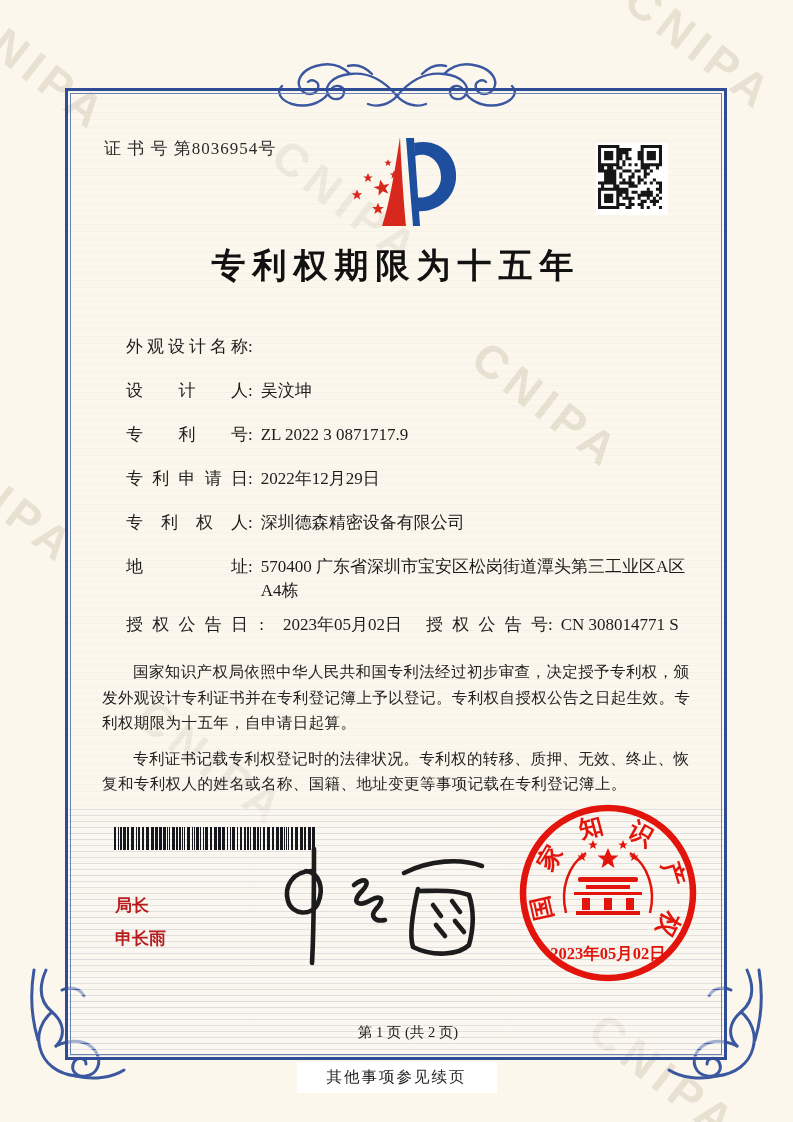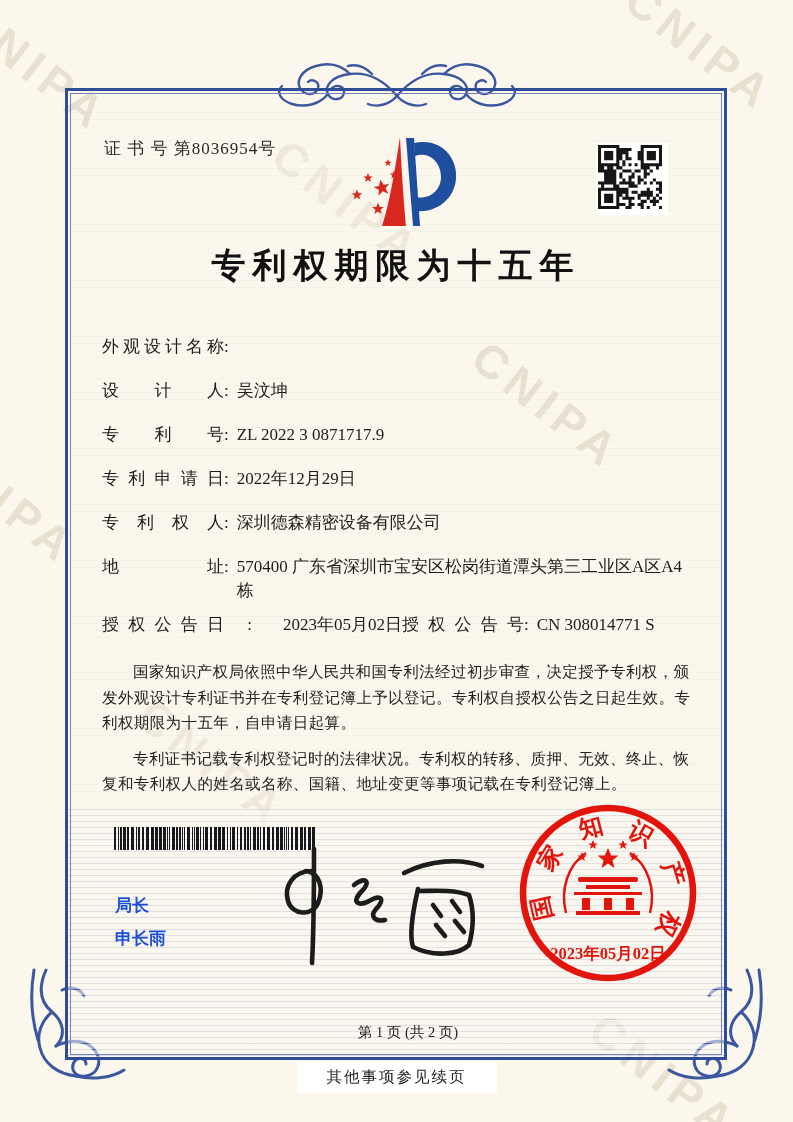--- a/index.html
+++ b/index.html
@@ -26,37 +26,37 @@
   .orn{position:absolute;pointer-events:none;}
 
   .certno{position:absolute;left:36px;top:46px;font-size:17px;color:#2b2b2b;letter-spacing:1px;}
   .logo{position:absolute;left:276px;top:42px;}
   .qr{position:absolute;left:528px;top:52px;width:68px;height:68px;background:#fff;padding:2px;}
   .title{position:absolute;left:0;right:0;top:152px;text-align:center;font-size:34px;
          font-weight:bold;letter-spacing:7px;color:#111;}
 
   .fields{position:absolute;left:34px;top:244px;width:600px;font-size:17px;color:#1c1c1c;}
   .frow{display:flex;margin-bottom:20px;line-height:24px;}
-  .flabel{display:inline-block;width:122px;text-align:justify;text-align-last:justify;flex:none;}
+  .flabel{display:inline-block;width:122px;text-align:justify;text-align-last:justify;flex:none;margin-left:24px;}
   .fcolon{flex:none;margin-right:8px;}
   .fvalue{flex:1;}
   .fpair{display:flex;justify-content:space-between;}
   .fpair.first{width:300px;flex:none;}
   .frow.grant{margin-top:2px;}
 
   .paras{position:absolute;left:34px;top:568px;width:602px;font-size:15.5px;line-height:25.5px;
          color:#222;letter-spacing:0.4px;}
   .paras p{margin:0 0 10px 0;text-indent:2em;}
 
   .barcode{position:absolute;left:46px;top:736px;width:206px;height:23px;display:flex;align-items:stretch;}
   .barcode i{display:block;background:#17181d;}
   .barcode em{display:block;background:transparent;}
 
   .signer{position:absolute;left:47px;top:798px;font-family:"Liberation Sans","DejaVu Sans",sans-serif;
-          font-size:17px;font-weight:bold;color:#1d4ed8;line-height:33px;}
+          font-size:17px;font-weight:bold;color:#b91c1c;line-height:33px;}
   .sig{position:absolute;left:140px;top:752px;}
 
   .seal{position:absolute;left:448px;top:710px;}
 
   .pagenum{position:absolute;left:0;right:0;top:932px;text-align:center;font-size:14.5px;color:#222;padding-left:24px;}
 
   .contnote{position:absolute;left:50%;top:1062px;transform:translateX(-50%);
             background:#ffffff;padding:5px 30px;font-size:15.5px;color:#222;letter-spacing:2px;white-space:nowrap;}
 </style>
 </head>

